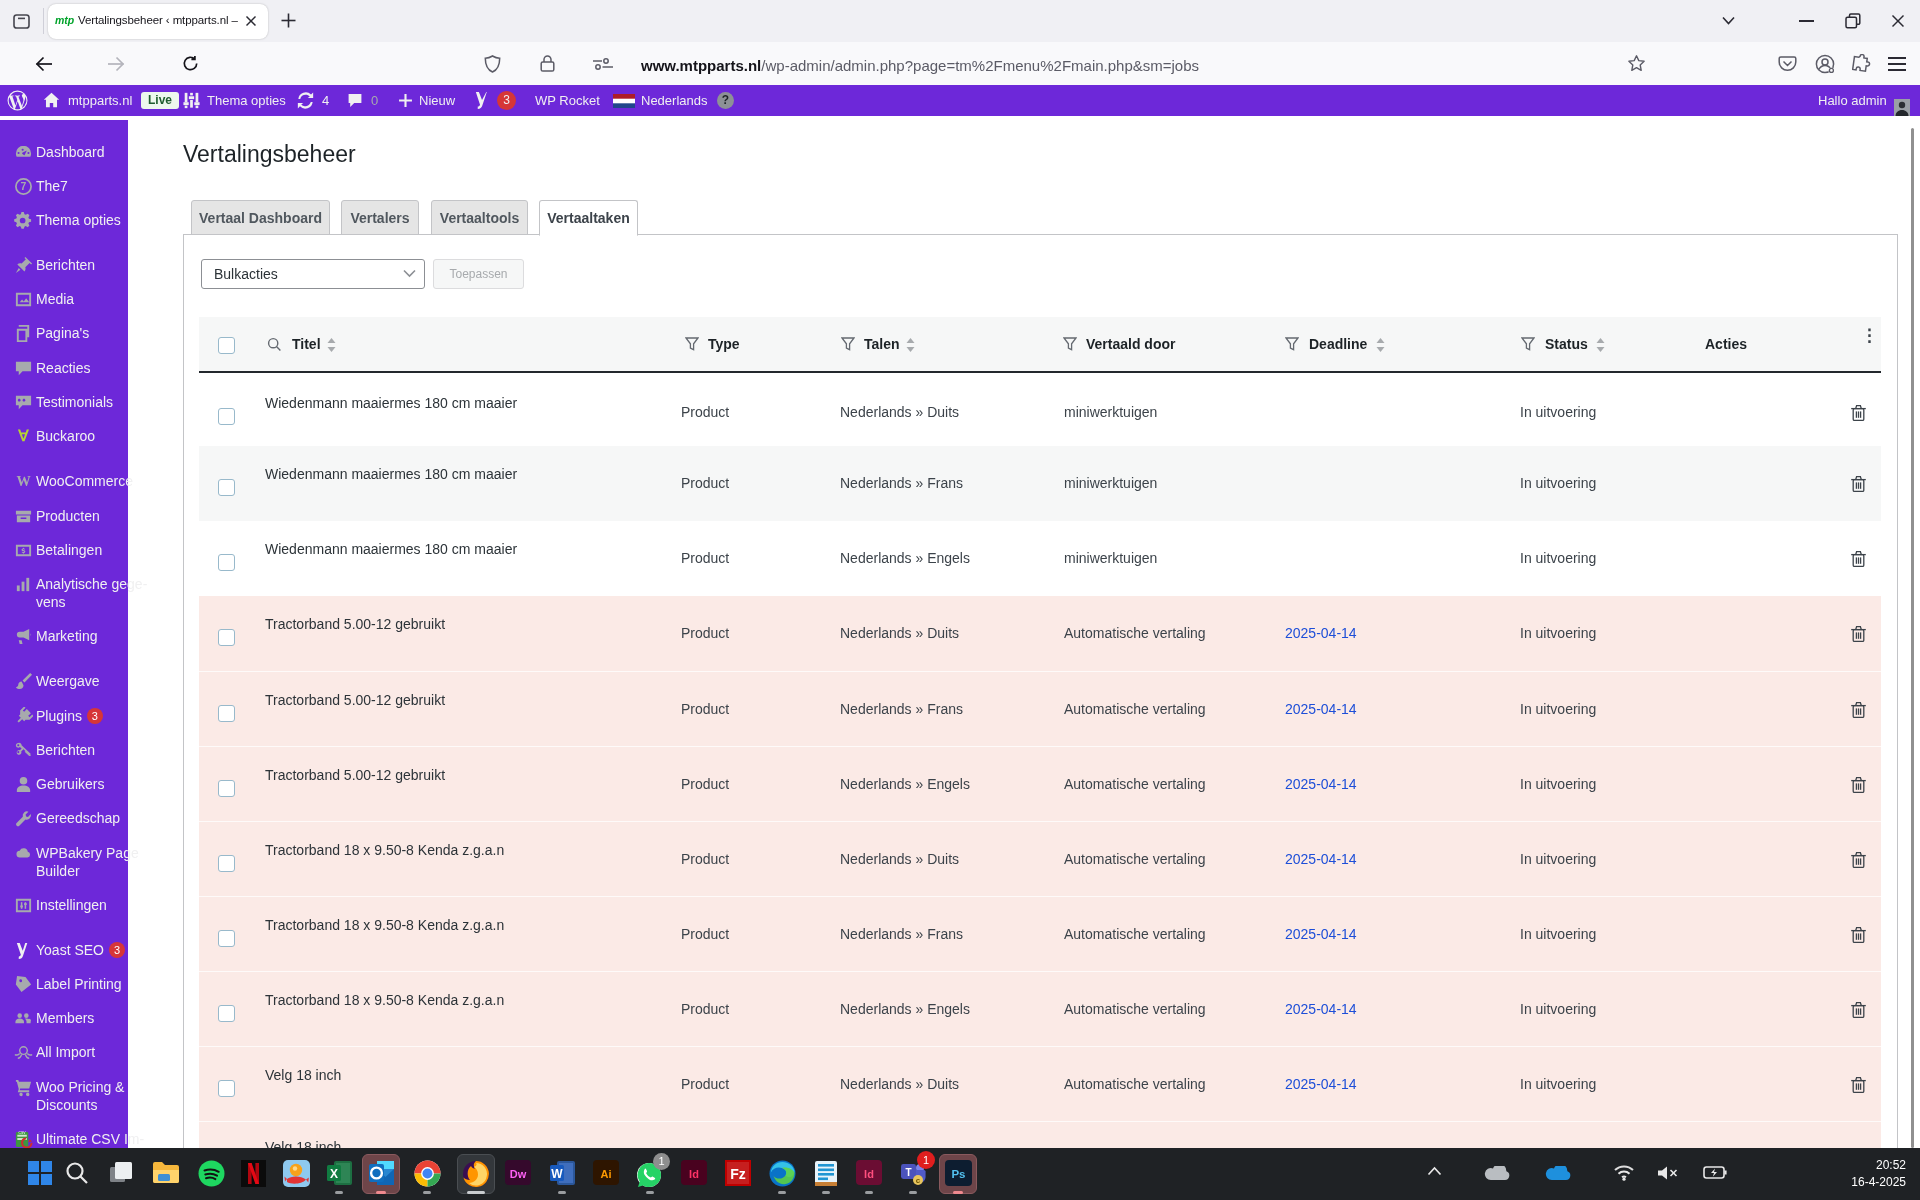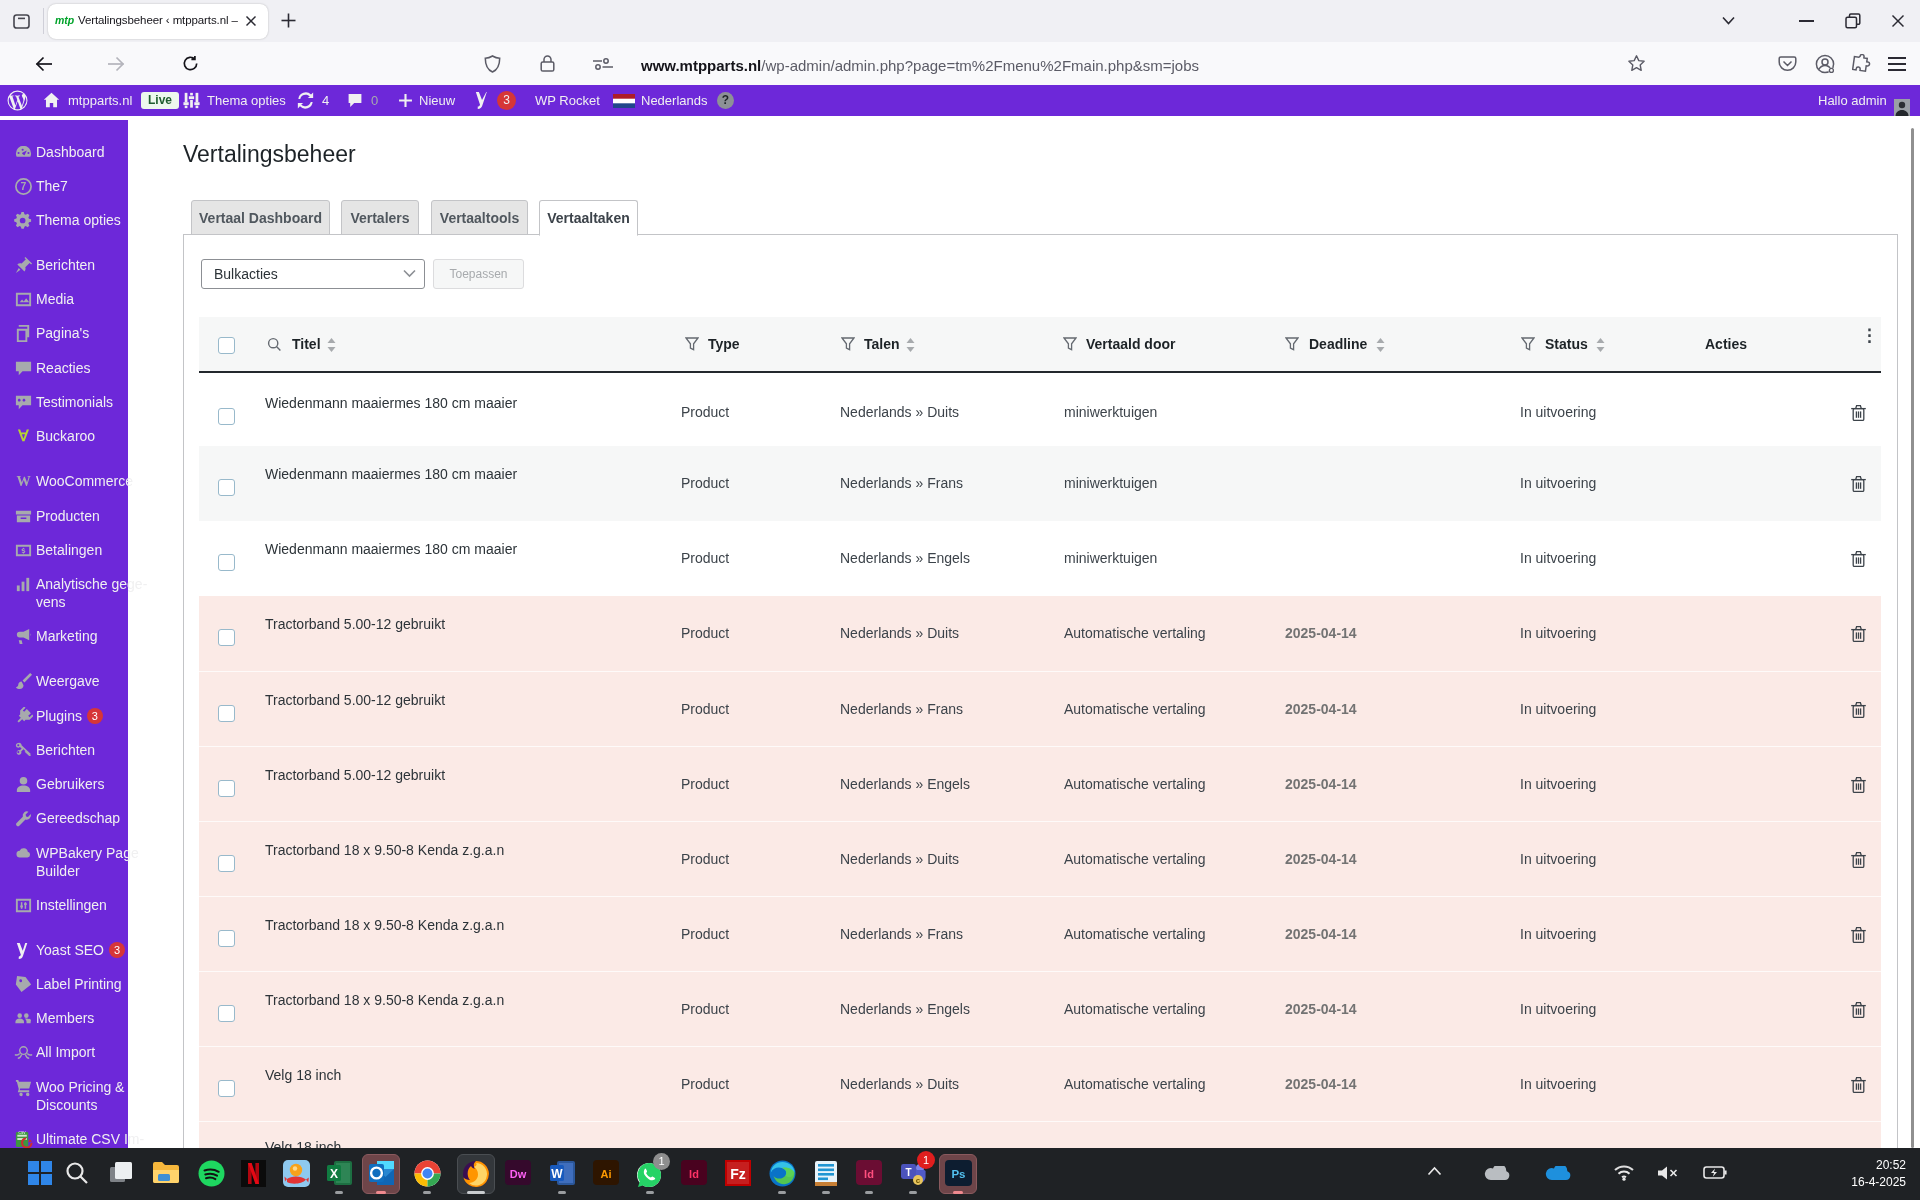--- a/index.html
+++ b/index.html
@@ -36,21 +36,21 @@
              background:#fff; font-size:14px; color:#2c3338; line-height:28px; padding-left:12px; }
   #bulkbtn { left:273px; top:143px; width:91px; height:30px; background:#f6f7f7; border:1px solid #dcdcde;
              border-radius:3px; font-size:12px; color:#a7aaad; line-height:28px; text-align:center; }
   
   #thead { left:39px; top:201px; width:1682px; height:56px; background:#f6f7f7; border-bottom:2px solid #23282d; }
   .hl { position:absolute; font-size:14px; font-weight:bold; color:#1d2327; top:19px; }
   .row { position:absolute; left:39px; width:1682px; height:75px; }
   .row .title { position:absolute; left:66px; top:20px; font-size:14px; color:#2c3338; }
   .row .c { position:absolute; top:29px; font-size:14px; color:#3c434a; }
   .cb { position:absolute; width:17px; height:17px; border:1px solid #98b9cb; border-radius:3px; background:#fff; }
-  .row .c.deadline { color:#737373; font-weight:bold; }
+  .row .c.deadline { color:#1d4ed8; font-weight:normal; }
   
   #taskbar { left:0; top:1148px; width:1920px; height:52px; background:#1f2225; }
   .pill { position:absolute; top:1191px; height:3px; border-radius:2px; background:#9a9da0; }
   #clock { position:absolute; right:14px; top:1157px; color:#fff; font-size:12px; text-align:right; line-height:17px;}
   
   #sbar { left:1911px; top:128px; width:3px; height:1020px; background:#909090; border-radius:2px; }
 </style>
 </head>
 <body>
 

